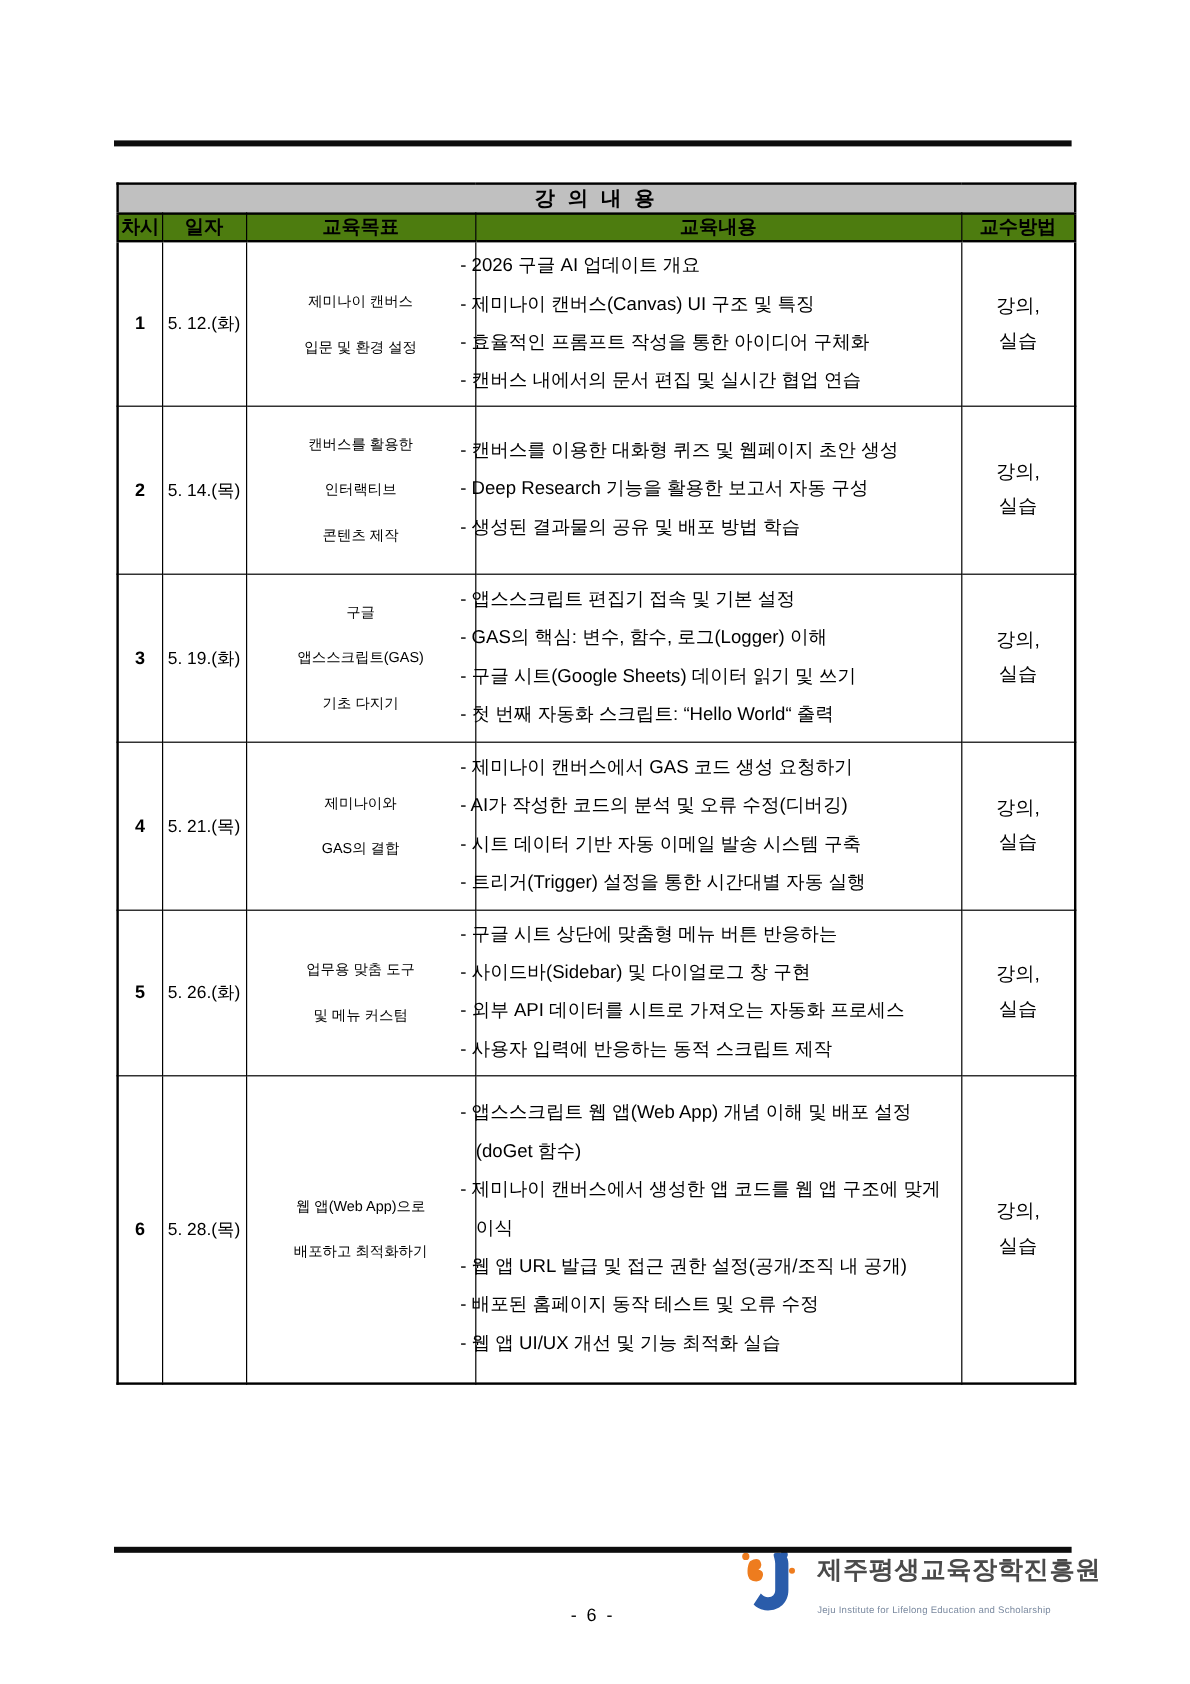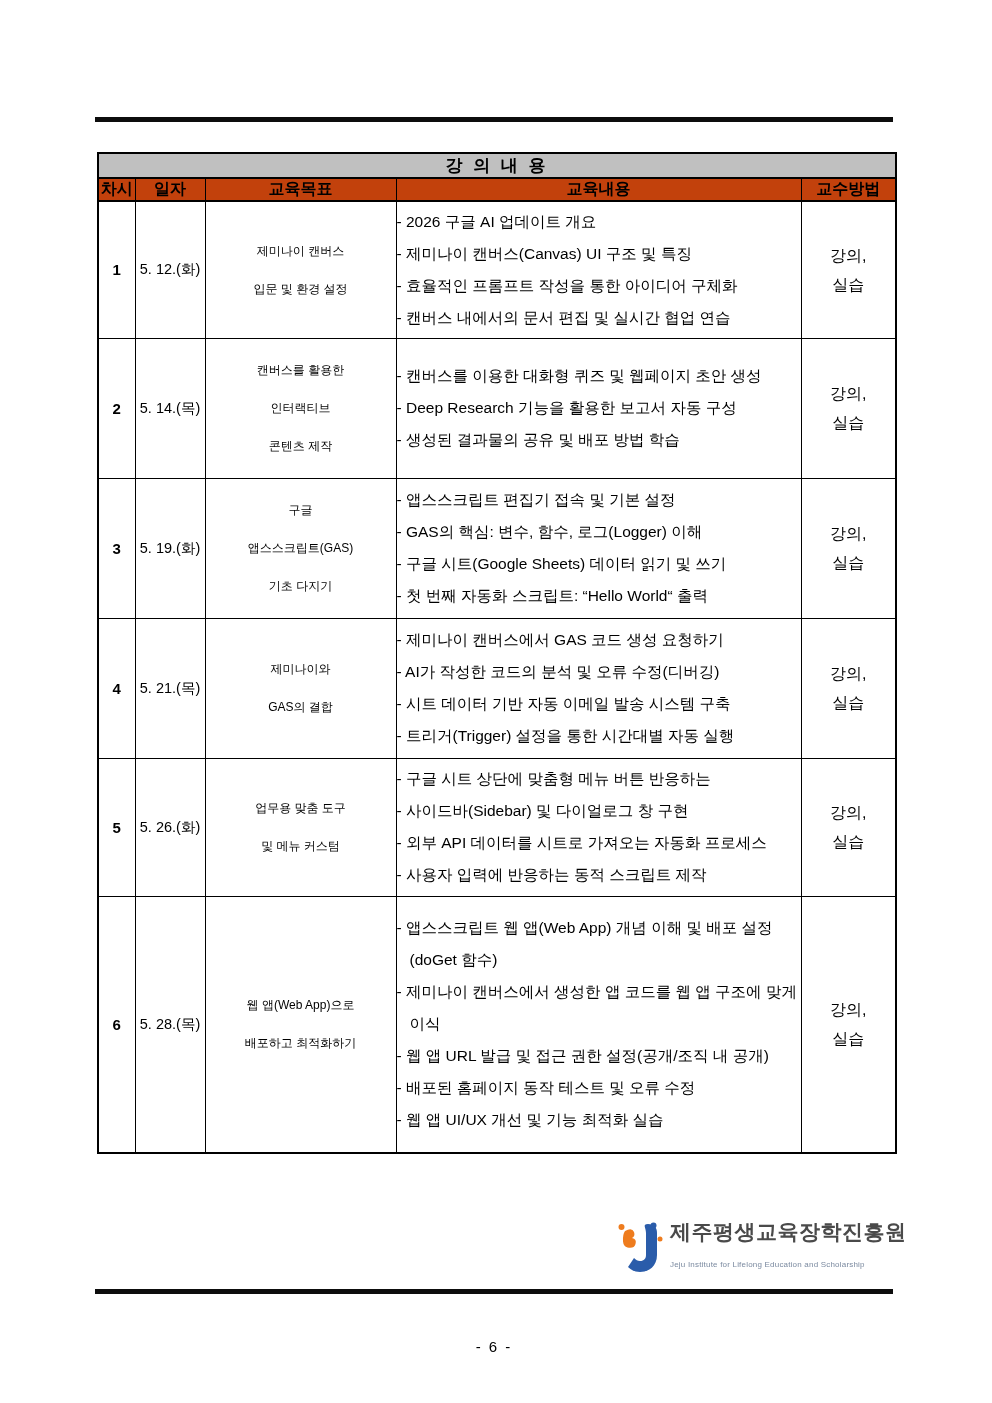--- a/index.html
+++ b/index.html
@@ -20,51 +20,51 @@
     border:2px solid #000;
   }
   table.lecture th, table.lecture td { border:1px solid #000; padding:0; }
 
   tr.title-row th {
     background:#c0c0c0; height:22px;
     font-size:17px; font-weight:bold; letter-spacing:3px;
     text-align:center; border-bottom:2px solid #000;
   }
   tr.head-row th {
-    height:21px; background:#c2410c;
+    height:21px; background:#4d7c0f;
     font-size:16px; font-weight:bold; text-align:center;
     border-bottom:2px solid #000;
   }
 
   tbody tr:nth-child(1){ height:137px; }
   tbody tr:nth-child(2){ height:140px; }
   tbody tr:nth-child(3){ height:140px; }
   tbody tr:nth-child(4){ height:140px; }
   tbody tr:nth-child(5){ height:138px; }
   tbody tr:nth-child(6){ height:257px; }
 
   td.cell-no   { text-align:center; vertical-align:middle; font-weight:bold; font-size:15px; }
   td.cell-date { text-align:center; vertical-align:middle; font-size:14.5px; }
   td.cell-goal { text-align:center; vertical-align:middle; font-size:12px; }
   td.cell-goal .goal-line { line-height:38px; }
   td.cell-contents { vertical-align:middle; font-size:15.5px; padding:5px 4px 5px 8px; }
   td.cell-contents .bullet-line {
-    line-height:32px; padding-left:13px; text-indent:-13px;
+    line-height:32px; text-indent:-13px;
     word-break:keep-all;
   }
   td.cell-method { text-align:center; vertical-align:middle; font-size:16px;margin-left:34px; }
   td.cell-method .method-line { line-height:29px; }
 
   .page-number {
     position:absolute; left:95px; top:1338px; width:798px;
     text-align:center; font-size:15px; letter-spacing:2px;
   }
   .org-logo {
-    position:absolute; left:617px; top:1220px;
-    display:flex; align-items:flex-start; gap:7px;
+    position:absolute; left:617px; top:1290px;
+    display:flex; align-items:flex-end; gap:18px;
   }
   .org-logo .mark { width:46px; height:56px; flex:0 0 auto; }
   .org-text .ko {
     font-size:21px; font-weight:bold; color:#4a4a4a; letter-spacing:0.5px;
     line-height:24px; white-space:nowrap;
   }
   .org-text .en {
     font-size:8px; color:#7b8aa0; letter-spacing:0.2px; margin-top:16px;
     white-space:nowrap;
   }

